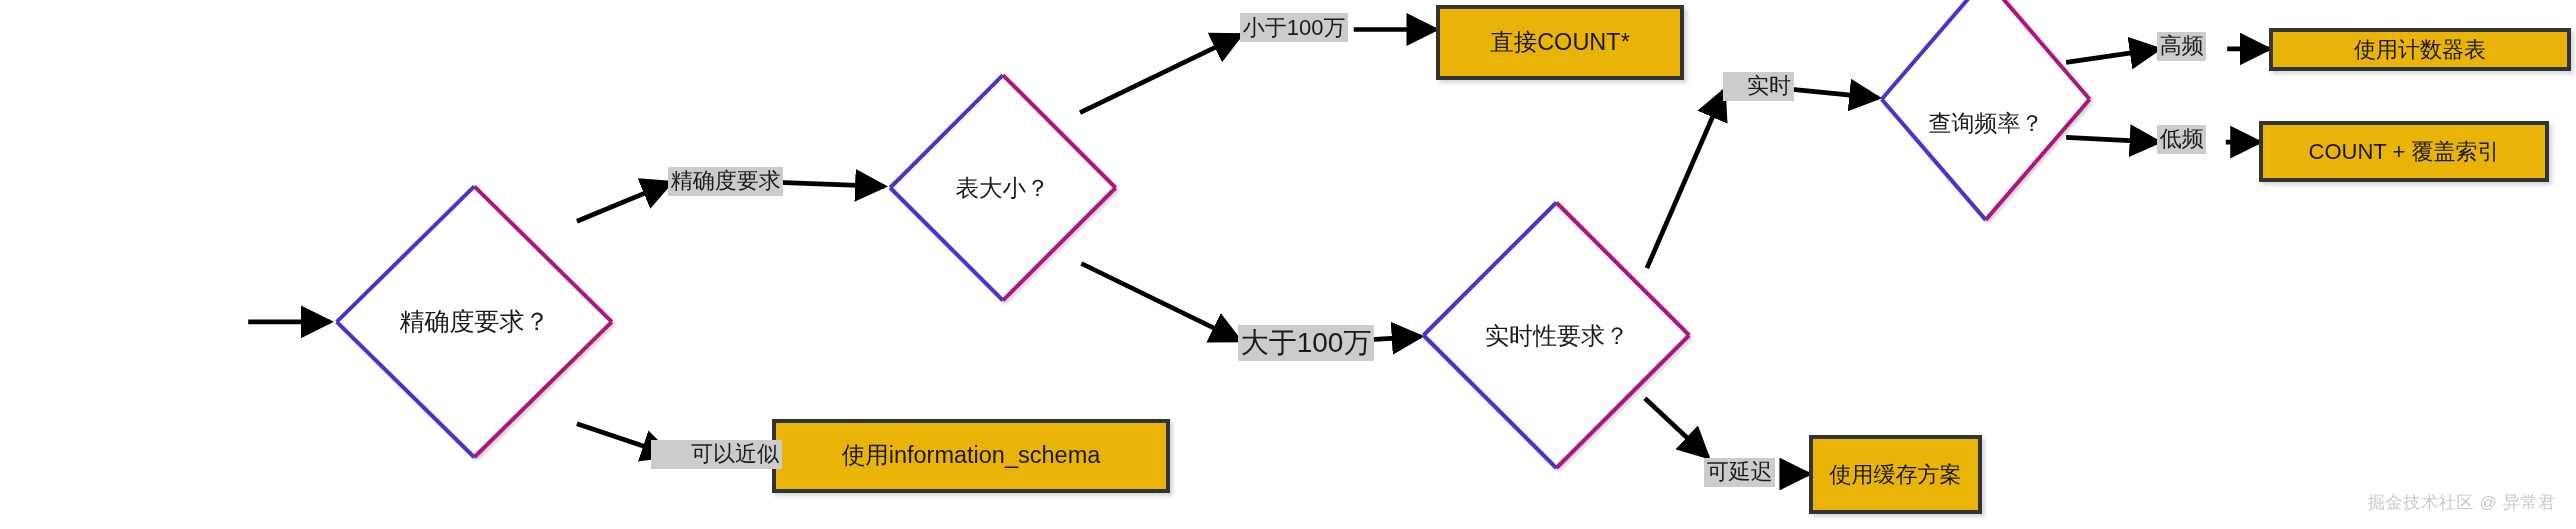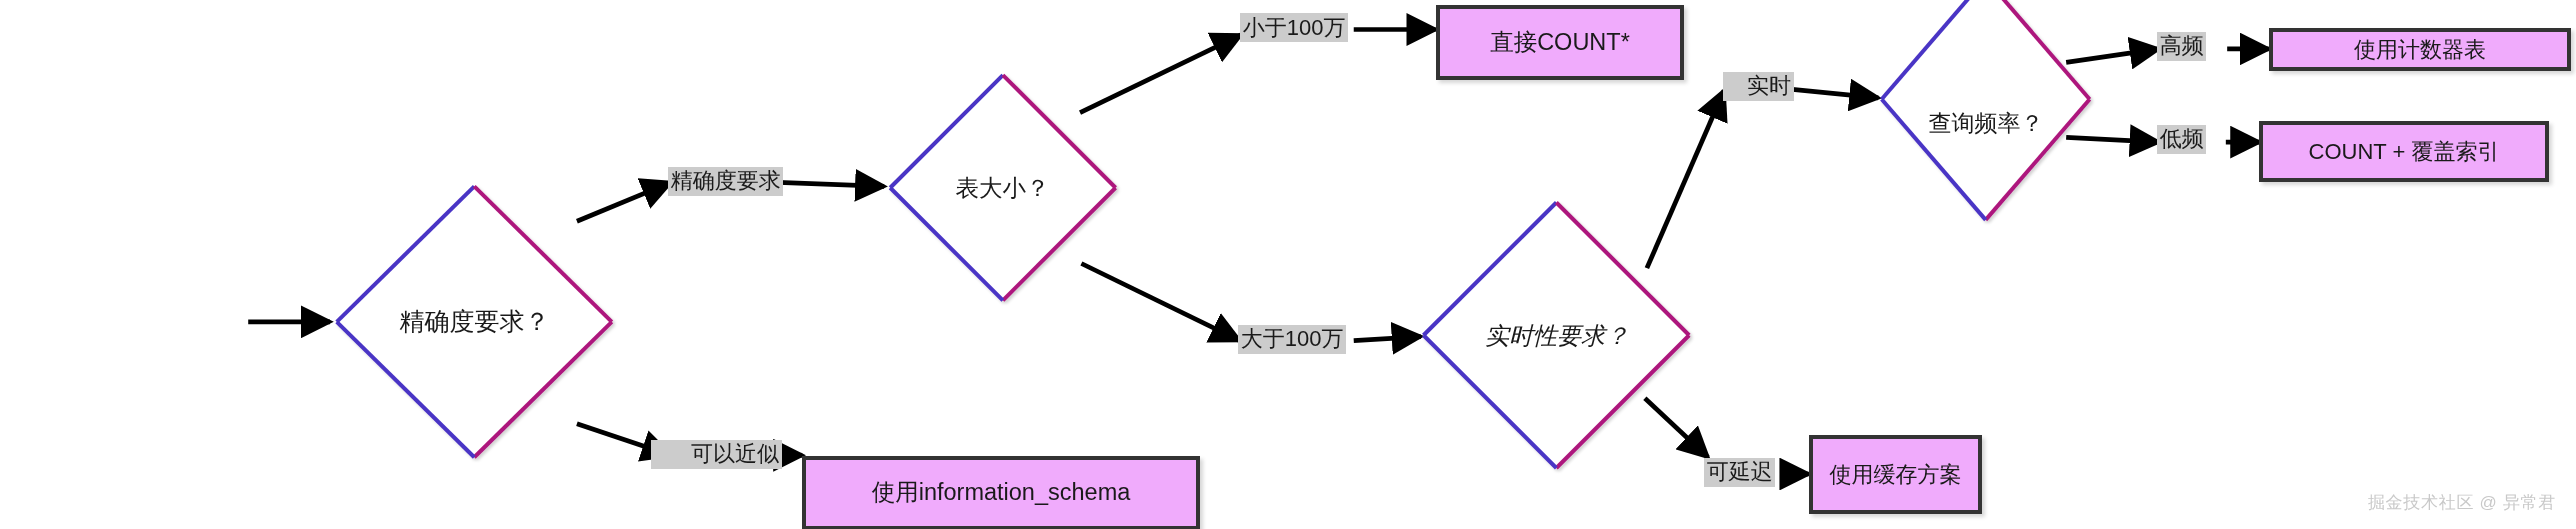--- a/index.html
+++ b/index.html
@@ -30,21 +30,21 @@
     display:flex;
     align-items:center;
     justify-content:center;
     text-align:center;
     color:#1a1a1a;
     line-height:1.15;
     box-shadow:3.4px 3.4px 4px rgba(0,0,0,0.16);
     z-index:4;
   }
   .node-box.start{ background:#FF99FF; }
-  .node-box.result{ background:#f0abfc; }
+  .node-box.result{ background:#eab308; }
   .node-box span{ display:block; padding:0 6.7px; white-space:nowrap; }
 
   
   .diamond{
     position:absolute;
     z-index:3;
   }
   .diamond .dlabel{
     position:absolute;
     left:0; top:0;
@@ -172,34 +172,34 @@
   </svg>
 
   <div class="diamond" style="left:337px; top:186px; width:275px; height:271px; font-size:25px;">
     <div class="dlabel">精确度要求？</div>
   </div>
 
   <div class="diamond" style="left:890px; top:75px; width:225px; height:225px; font-size:23.5px;">
     <div class="dlabel">表大小？</div>
   </div>
 
-  <div class="diamond" style="left:1424px; top:203px; width:266px; height:266px; font-size:24px;font-style:italic;">
+  <div class="diamond" style="left:1424px; top:203px; width:266px; height:266px; font-size:24px;">
     <div class="dlabel">实时性要求？</div>
   </div>
 
   <div class="diamond" style="left:1882px; top:-21.5px; width:208px; height:241px; font-size:23px;">
     <div class="dlabel" style="align-items:center; padding-top:24px;">查询频率？</div>
   </div>
 
 
   <div class="node-box result" style="left:1436px; top:5.4px; width:248px; height:75px; font-size:23.5px;">
     <span>直接COUNT*</span>
   </div>
 
-  <div class="node-box result" style="left:802px; top:419px; width:398px; height:74px; font-size:23.5px;margin-top:37px;">
+  <div class="node-box result" style="left:772px; top:419px; width:398px; height:74px; font-size:23.5px;">
     <span>使用information_schema</span>
   </div>
 
   <div class="node-box result" style="left:2269px; top:28px; width:302px; height:43px; font-size:22px;">
     <span>使用计数器表</span>
   </div>
 
   <div class="node-box result" style="left:2259px; top:121px; width:290px; height:61px; font-size:22px;">
     <span>COUNT + 覆盖索引</span>
   </div>
@@ -207,21 +207,21 @@
   <div class="node-box result" style="left:1809px; top:435px; width:173px; height:79px; font-size:22px;">
     <span>使用缓存方案</span>
   </div>
 
   <div class="edge-label" style="left:668px; top:167px; font-size:22px;">精确度要求</div>
 
   <div class="edge-label" style="left:651px; top:440px; font-size:22px;padding-left:40px;">可以近似</div>
 
   <div class="edge-label" style="left:1240px; top:13.4px; font-size:22px;">小于100万</div>
 
-  <div class="edge-label" style="left:1238px; top:325px; font-size:22px;">大于100万</div>
+  <div class="edge-label" style="left:1238px; top:325px; font-size:28px;">大于100万</div>
 
   <div class="edge-label" style="left:1723px; top:72px; font-size:22px;padding-left:24px;">实时</div>
 
   <div class="edge-label" style="left:1704px; top:458px; font-size:22px;">可延迟</div>
 
   <div class="edge-label" style="left:2157px; top:32px; font-size:22px;">高频</div>
 
   <div class="edge-label" style="left:2157px; top:125px; font-size:22px;">低频</div>
 
   <div class="watermark" style="right:20px; bottom:14.8px; font-size:17px;">掘金技术社区 @ 异常君</div>

